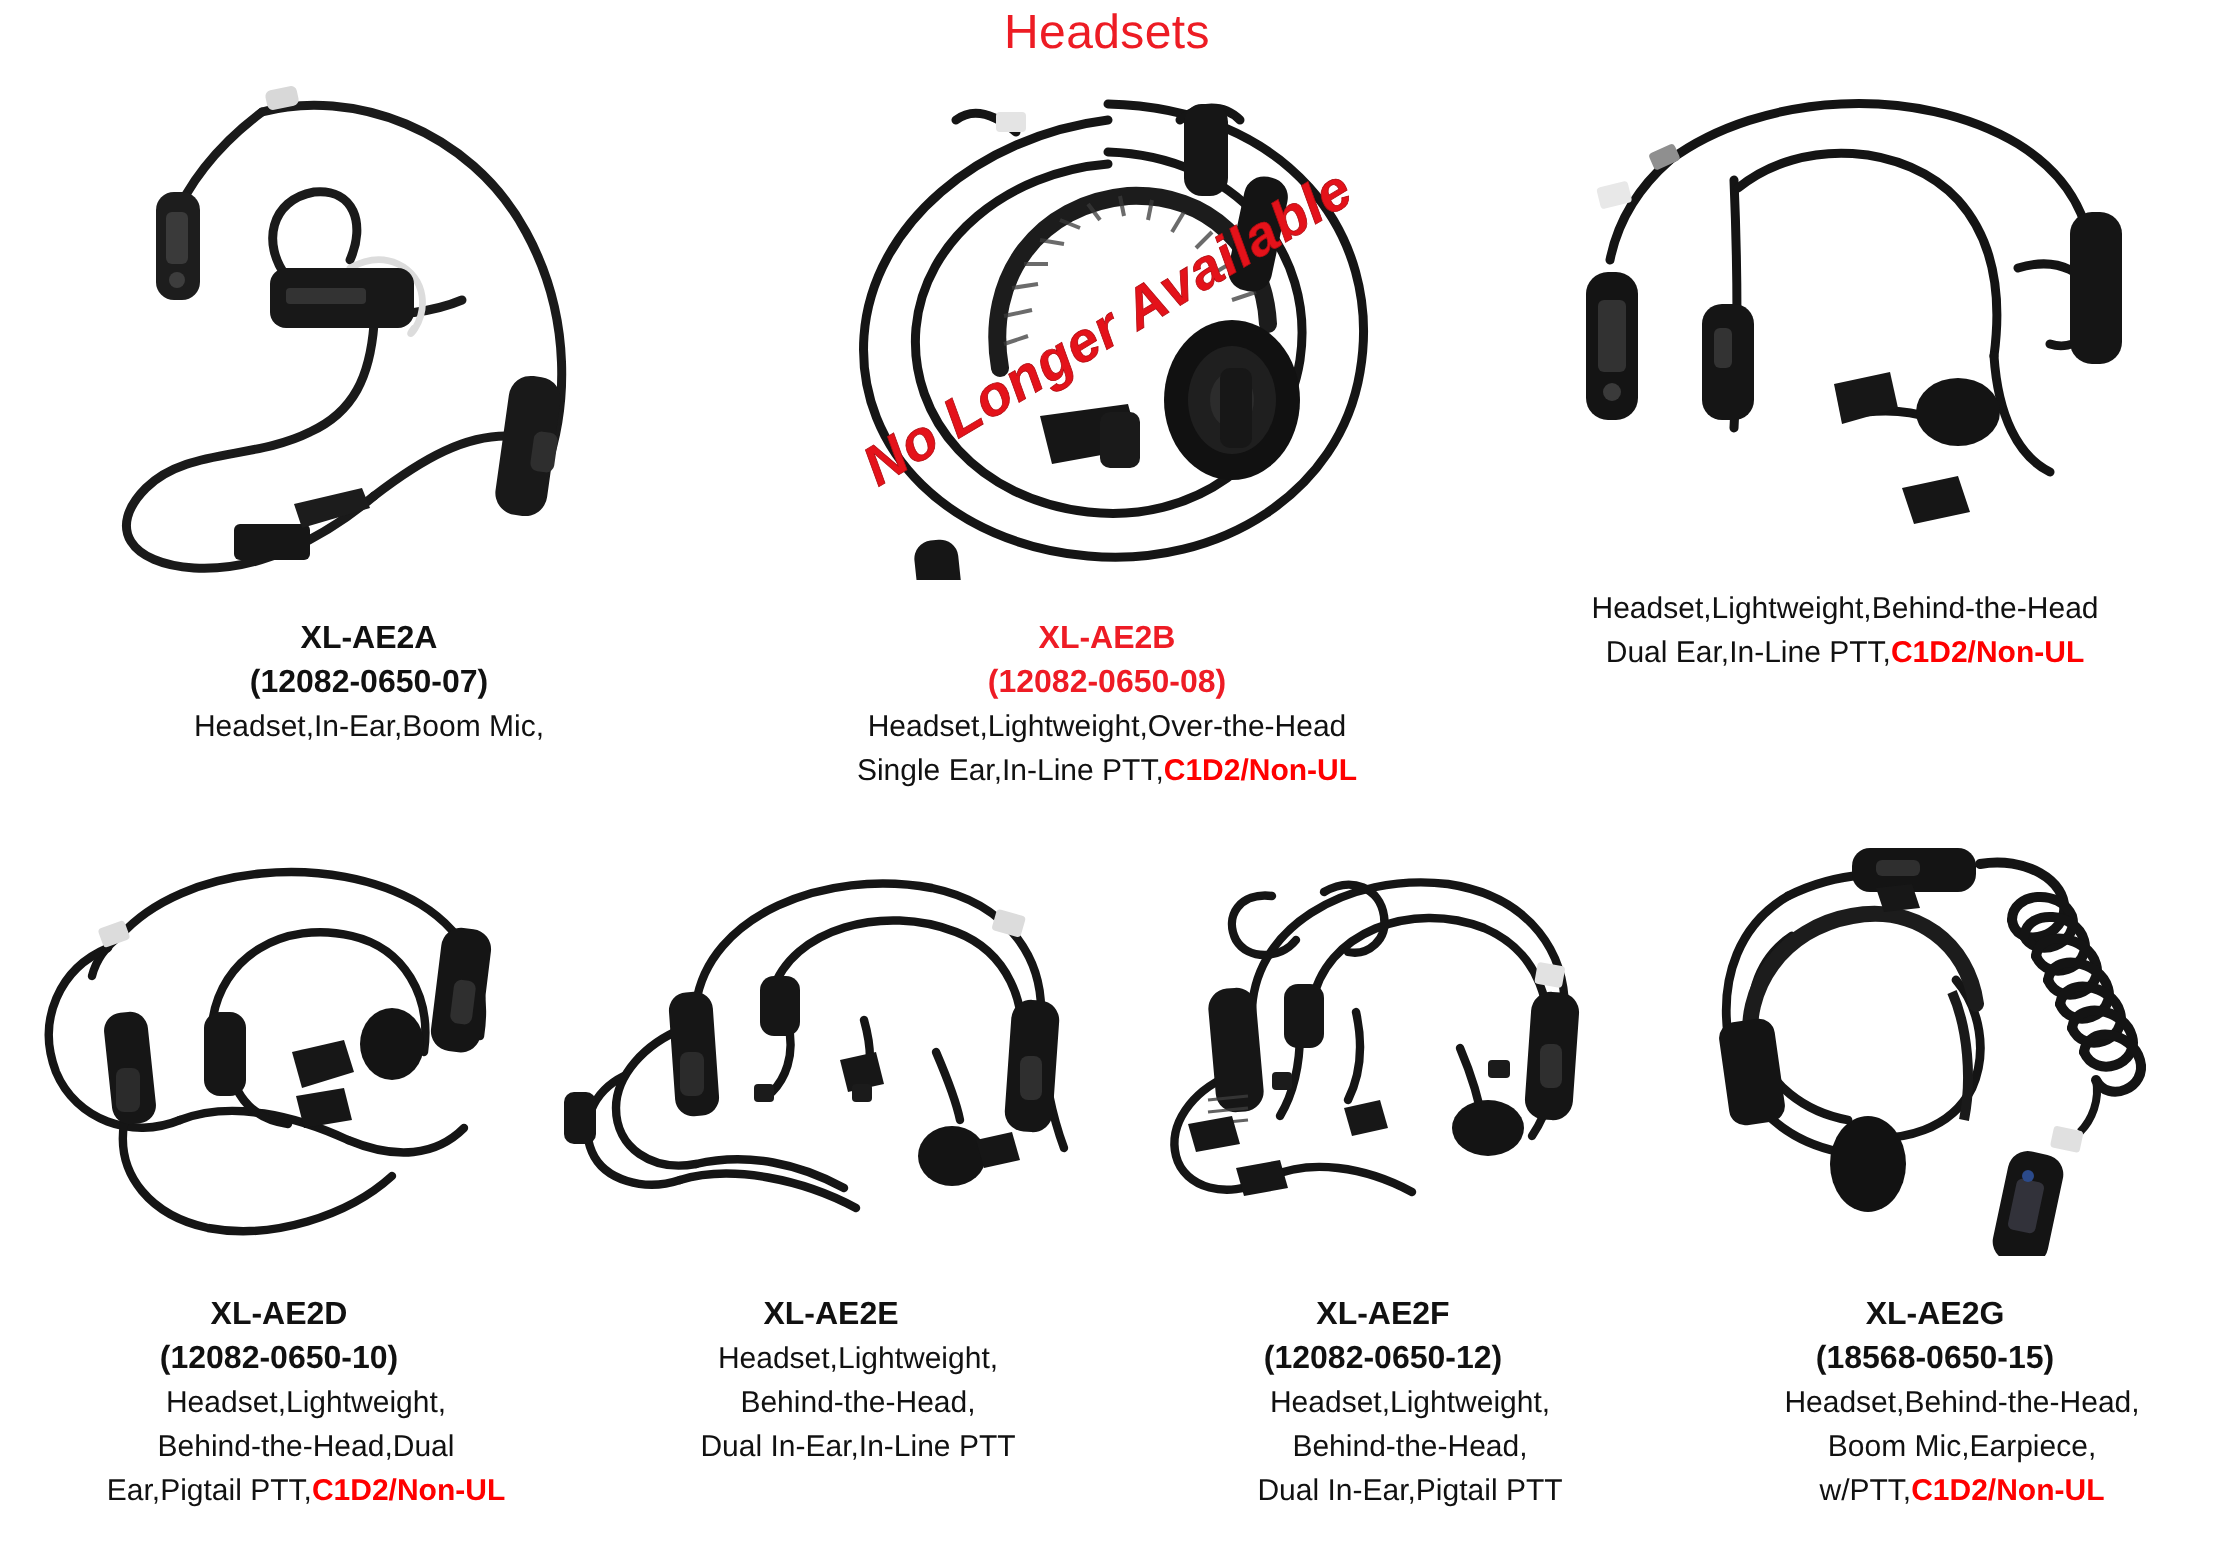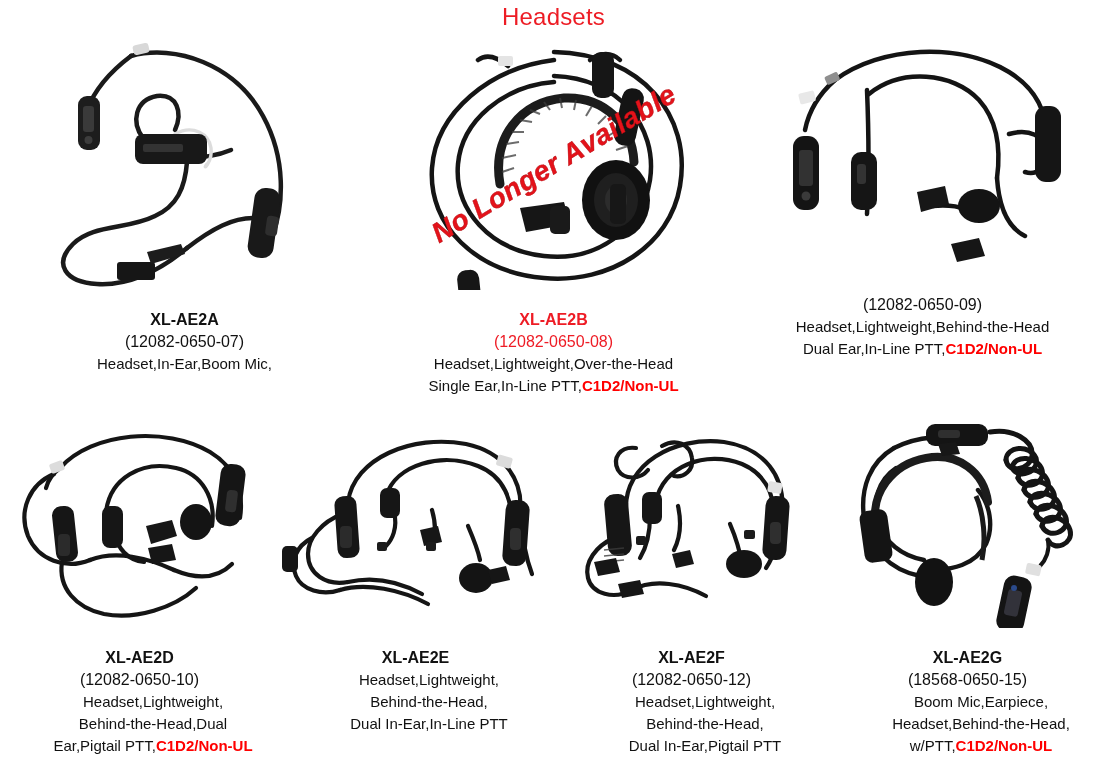--- a/index.html
+++ b/index.html
@@ -87,21 +87,21 @@
   .model {
     font-size: 16px;
     line-height: 22px;
     font-weight: bold;
     color: #111111;
     margin-top: 15px;
   }
   .partno {
     font-size: 16px;
     line-height: 22px;
-    font-weight: normal;
+    font-weight: bold;
     color: #111111;
   }
   .model.discontinued,
   .partno.discontinued { color: #ee1c25; }
 
   .desc {
     font-size: 15px;
     line-height: 22px;
     font-weight: 400;
     color: #111111;
@@ -227,21 +227,20 @@
           <rect x="84" y="126" width="9" height="20" rx="3" fill="#333333"></rect>
           <rect x="262" y="68" width="26" height="76" rx="11" fill="#151515"></rect>
           <path d="M144 154 L 172 148 L 176 166 L 148 174 Z" fill="#171717"></path>
           <ellipse cx="206" cy="168" rx="21" ry="17" fill="#141414"></ellipse>
           <path d="M178 206 L 206 200 L 212 218 L 184 224 Z" fill="#161616"></path>
           <rect x="26" y="54" width="16" height="11" rx="2" fill="#e8e8e8" transform="rotate(-14 34 59)"></rect>
           <rect x="52" y="36" width="14" height="9" rx="2" fill="#8f8f8f" transform="rotate(-24 59 40)"></rect>
         </svg>
       </div>
       <div class="caption">
-        <div class="partno">(12082-0650-09)</div>
         <div class="desc">
             <span class="desc-line">Headset,Lightweight,Behind-the-Head</span>
             <span class="desc-line">Dual Ear,In-Line PTT,<span class="flag">C1D2/Non-UL</span></span>
           </div>
       </div>
     </div>
 
   </div>
 
   <div class="row row-2">
@@ -396,22 +395,22 @@
           <rect x="192" y="146" width="15" height="11" rx="2" fill="#e0e0e0" transform="rotate(12 199 151)"></rect>
           <rect x="166" y="158" width="28" height="56" rx="10" fill="#141414" transform="rotate(12 180 186)"></rect>
           <rect x="172" y="172" width="14" height="26" rx="3" fill="#32323a" transform="rotate(12 179 185)"></rect>
           <circle cx="180" cy="170" r="3" fill="#2b4a8a"></circle>
         </svg>
       </div>
       <div class="caption">
         <div class="model">XL-AE2G</div>
         <div class="partno">(18568-0650-15)</div>
         <div class="desc">
+            <span class="desc-line">Headset,Behind-the-Head,</span>
             <span class="desc-line">Boom Mic,Earpiece,</span>
-            <span class="desc-line">Headset,Behind-the-Head,</span>
             <span class="desc-line">w/PTT,<span class="flag">C1D2/Non-UL</span></span>
           </div>
       </div>
     </div>
 
   </div>
 
 </div>
 
 </body></html>

